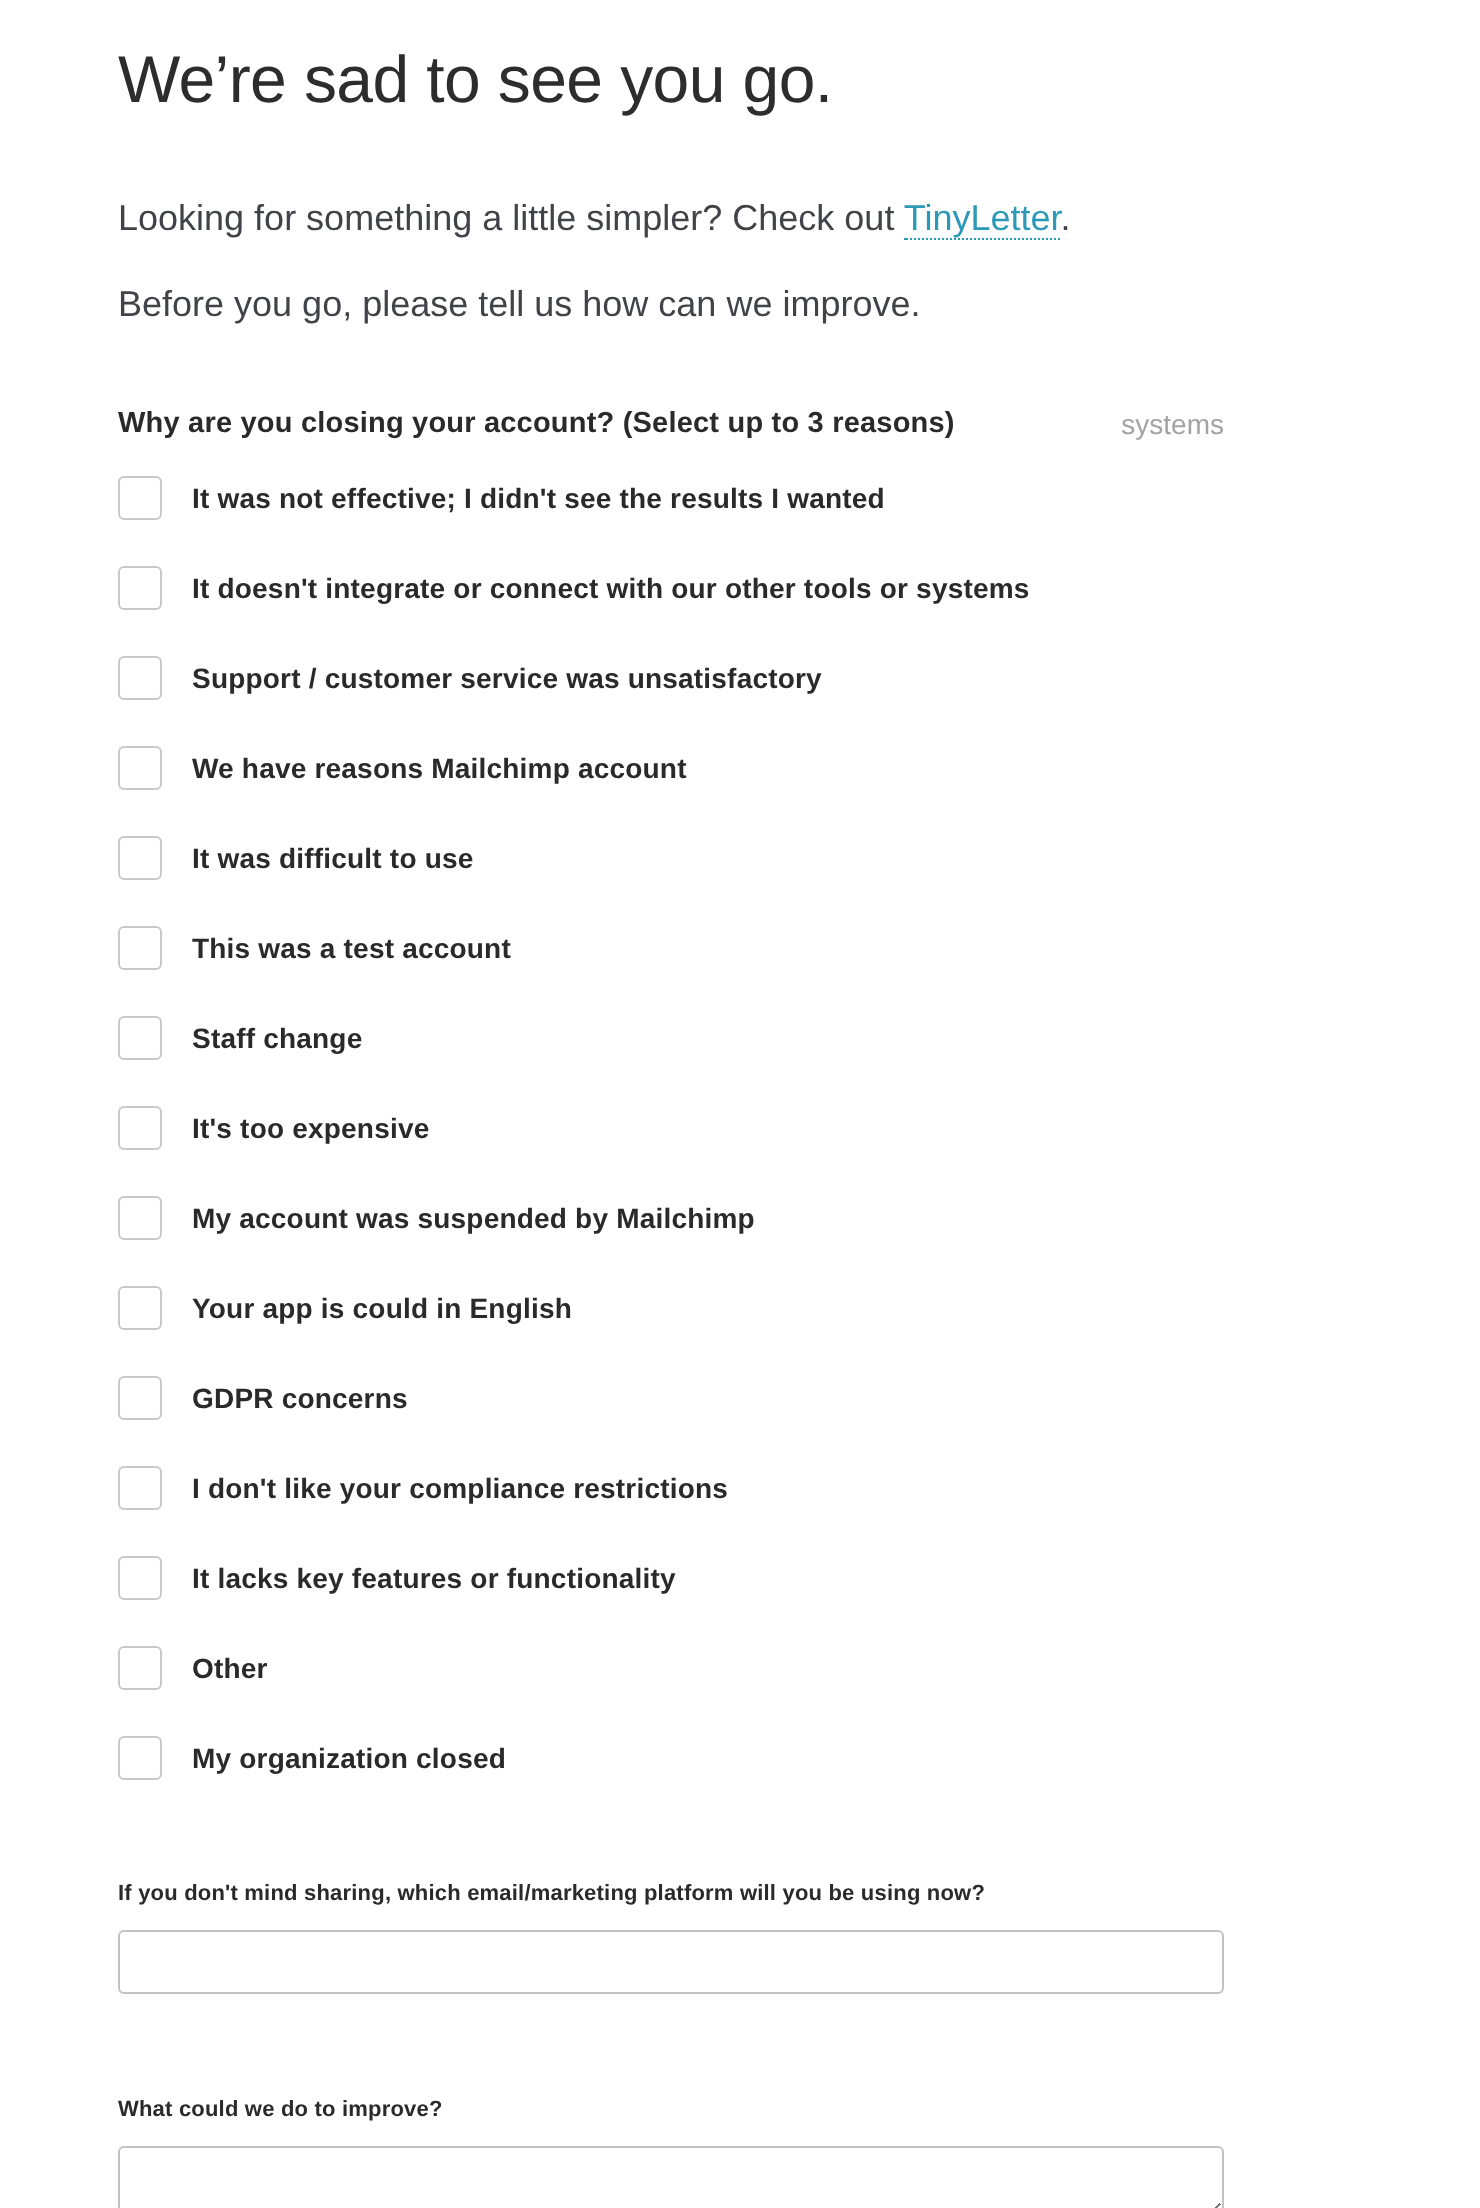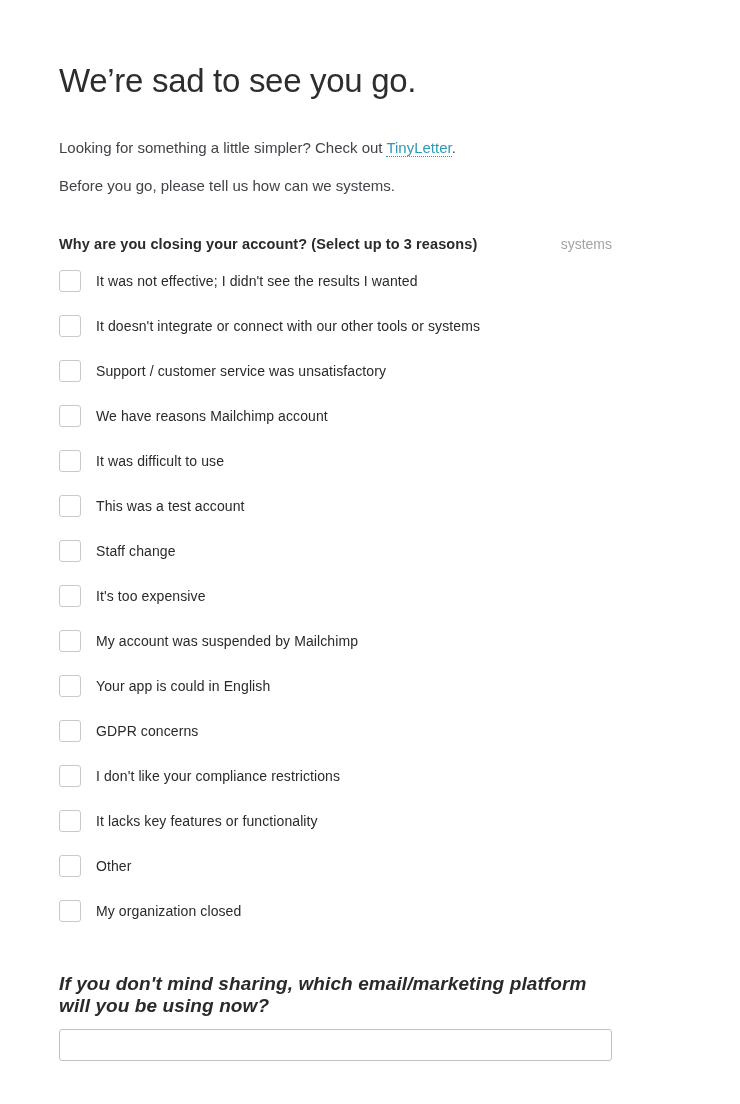--- a/index.html
+++ b/index.html
@@ -16,26 +16,25 @@
   }
   .content { width: 553px; }
 
   h1.page-title {
     font-size: 33px;
     font-weight: 400;
     color: #2d2d2d;
     letter-spacing: -0.3px;
     line-height: 1.2;
     padding-top: 6px;
-    margin-top: 41px;
   }
 
   .intro { margin-top: 36px; }
   .intro p {
-    font-size: 15px;
+    font-size: 18px;
     color: #414348;
     line-height: 1.45;
   }
   .intro p + p { margin-top: 17px; }
   a.tinyletter-link {
     color: #2c9ab7;
     text-decoration: none;
     border-bottom: 1px dotted #2c9ab7;
     cursor: pointer;
   }
@@ -70,33 +69,32 @@
     width: 22px;
     height: 22px;
     flex: 0 0 22px;
     border: 1px solid #c9c9c9;
     border-radius: 3px;
     background: #ffffff;
     margin-right: 15px;
   }
   .option-label {
     font-size: 14px;
-    font-weight: 400;
+    font-weight: 700;
     color: #2a2a2a;
     letter-spacing: 0.1px;
   }
 
   .followup-1 { margin-top: 51px; }
   .followup-2 { margin-top: 52px; }
   .followup-label {
-    font-size: 19px;
+    font-size: 11px;
     font-weight: 700;
     color: #2a2a2a;
     letter-spacing: 0.1px;
-    font-style: italic;
   }
   .text-input {
     display: block;
     margin-top: 12px;
     width: 553px;
     height: 32px;
     border: 1px solid #c2c2c2;
     border-radius: 3px;
     background: #ffffff;
     font-family: "Liberation Sans", sans-serif;
@@ -124,21 +122,21 @@
 </head>
 <body>
 
 <div class="page">
   <div class="content">
 
     <h1 class="page-title">We’re sad to see you go.</h1>
 
     <div class="intro">
       <p><span>Looking for something a little simpler? Check out </span><a class="tinyletter-link">TinyLetter</a><span>.</span></p>
-      <p>Before you go, please tell us how can we systems.</p>
+      <p>Before you go, please tell us how can we improve.</p>
     </div>
 
     <div class="question-header">
       <span class="question-label">Why are you closing your account? (Select up to 3 reasons)</span>
       <span class="required-badge">systems</span>
     </div>
 
     <div class="options">
       <div class="option-row">
         <span class="checkbox"></span>

